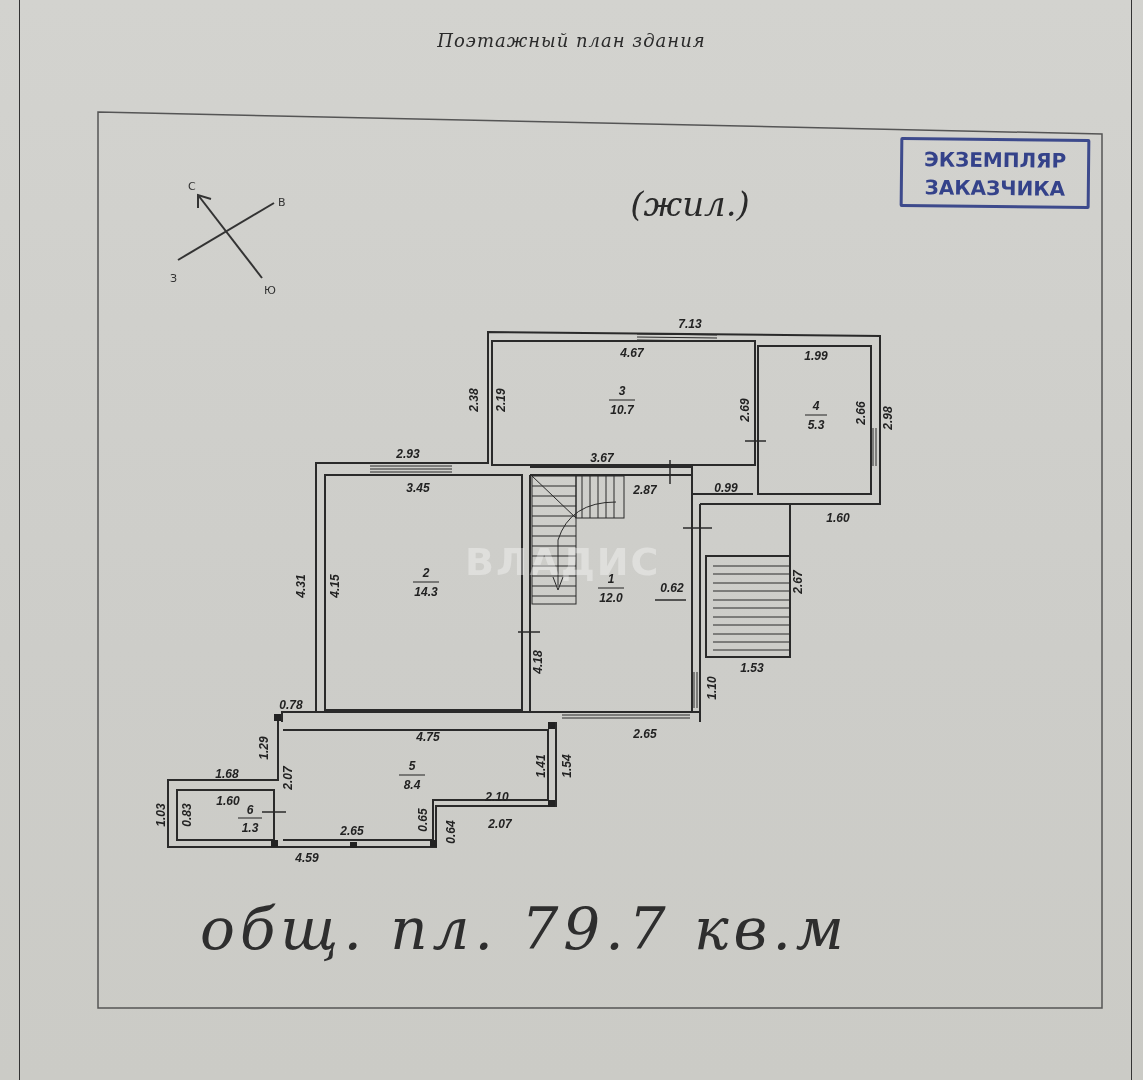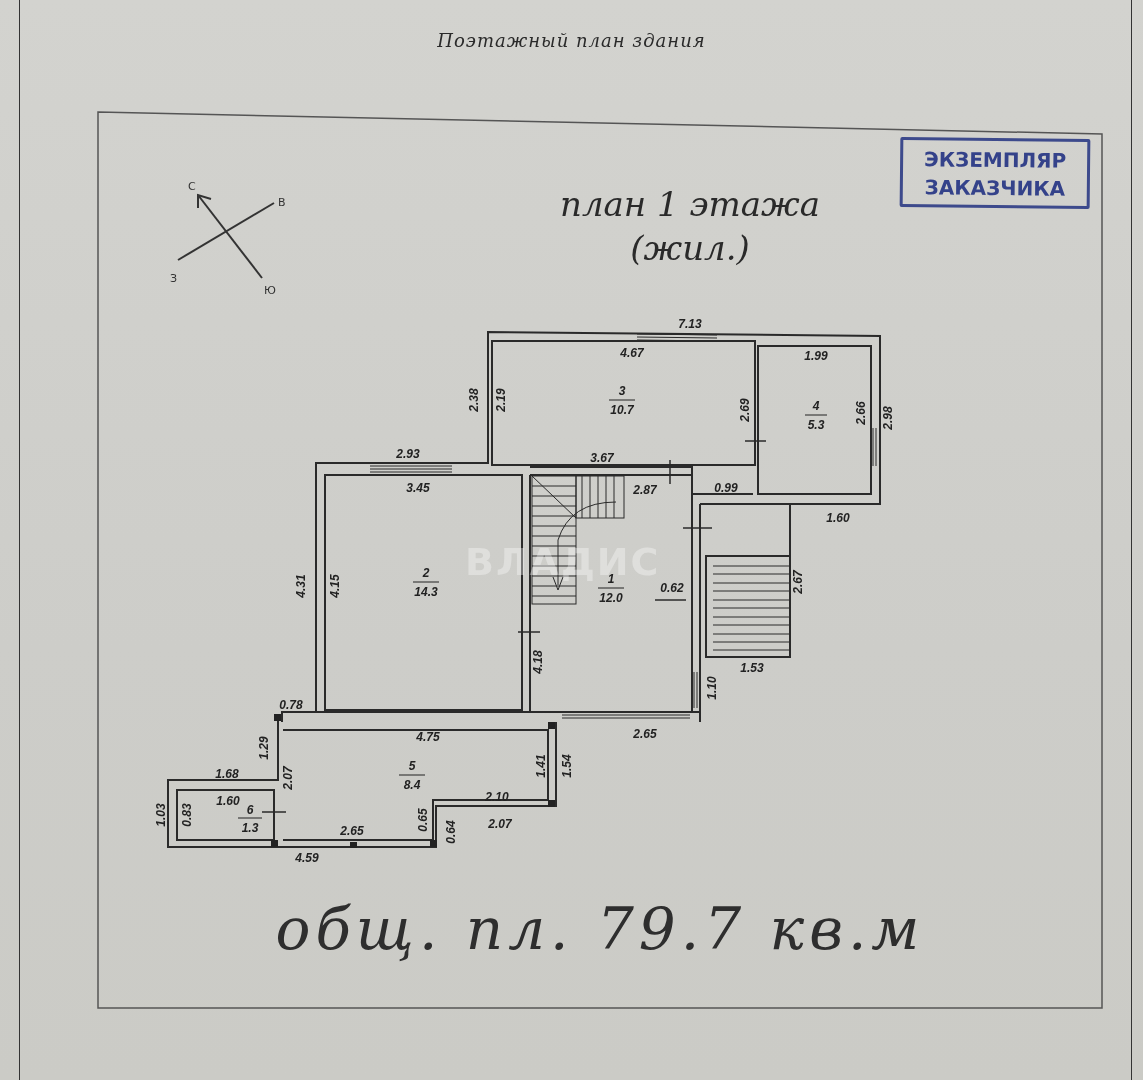--- a/index.html
+++ b/index.html
@@ -28,21 +28,21 @@
     border:3px solid #3d4a8c; border-radius:2px;
     color:#34428a; font-family:"DejaVu Sans", sans-serif; font-weight:bold;
     font-size:20px; text-align:center; line-height:28px; padding-top:5px; box-sizing:border-box;
     transform:rotate(0.6deg);
   }
   .plan-title {
     position:absolute; left:520px; width:340px; top:182px; text-align:center;
     font-family:"DejaVu Serif", serif; font-style:italic; font-size:34px; color:#2a2a2a; line-height:44px;
   }
   .total-area {
-    position:absolute; left:200px; width:800px; top:895px; text-align:center;
+    position:absolute; left:200px; width:800px; top:895px; text-align:left;
     font-family:"DejaVu Serif", serif; font-style:italic; font-size:58px; color:#2e2e2e; letter-spacing:5px;
   }
   svg text { font-family:"Liberation Sans", sans-serif; font-weight:bold; font-style:italic; fill:#222; }
   .compass text { font-family:"DejaVu Sans", sans-serif; font-weight:normal; font-style:normal; font-size:11px; fill:#333; }
   .watermark { position:absolute; left:465px; top:520px; font-family:"DejaVu Sans", sans-serif; font-size:38px; color:rgba(255,255,255,0.35); font-weight:bold; letter-spacing:2px;margin-top:20px; }
 </style>
 </head>
 <body>
 
 <div class="paper"></div>
@@ -54,21 +54,20 @@
 <svg class="frame" width="1004" height="896" viewBox="0 0 1004 896" style="position:absolute;left:98px;top:112px;overflow:visible">
   <path d="M0,0 L1004,22 L1004,896 L0,896 Z" fill="none" stroke="#555" stroke-width="1.5"></path>
 </svg>
 
 <div class="stamp">
   <div>ЭКЗЕМПЛЯР</div>
   <div>ЗАКАЗЧИКА</div>
 </div>
 
 <div class="plan-title">
-  <div>план 1 этажа</div>
   <div>(жил.)</div>
 </div>
 
 <svg class="compass" style="position:absolute;left:150px;top:170px" width="160" height="130" viewBox="0 0 160 130">
   <line x1="48" y1="25" x2="112" y2="108" stroke="#333" stroke-width="2"></line>
   <polyline points="48,38 48,25 61,29" fill="none" stroke="#333" stroke-width="2"></polyline>
   <line x1="28" y1="90" x2="124" y2="33" stroke="#333" stroke-width="2"></line>
   <text x="38" y="20">С</text>
   <text x="128" y="36">В</text>
   <text x="114" y="124">Ю</text>

